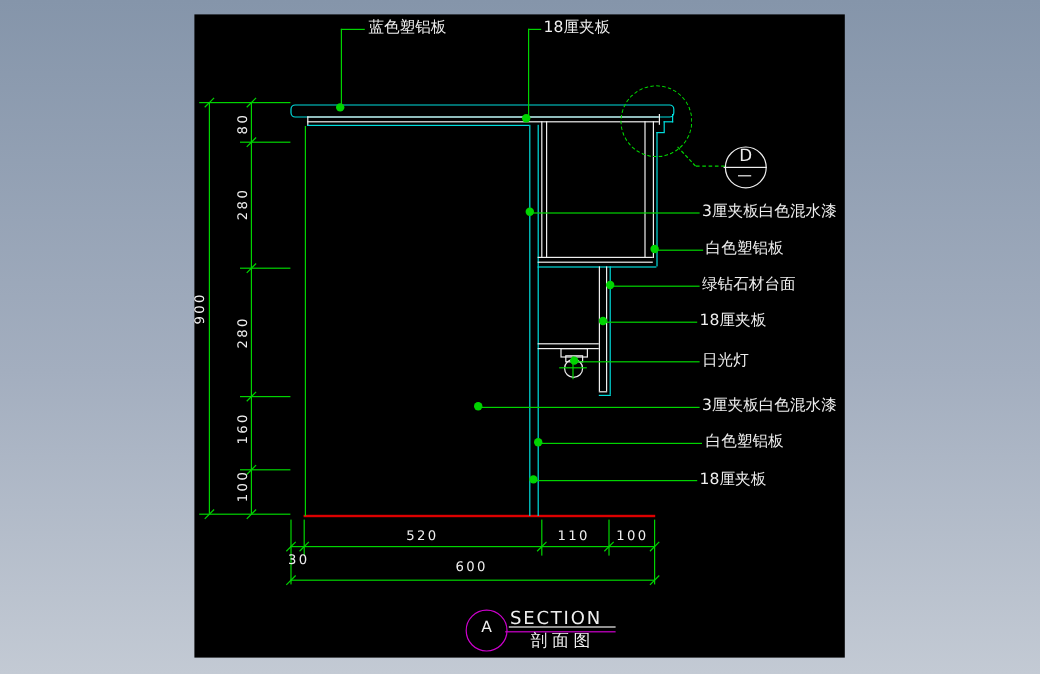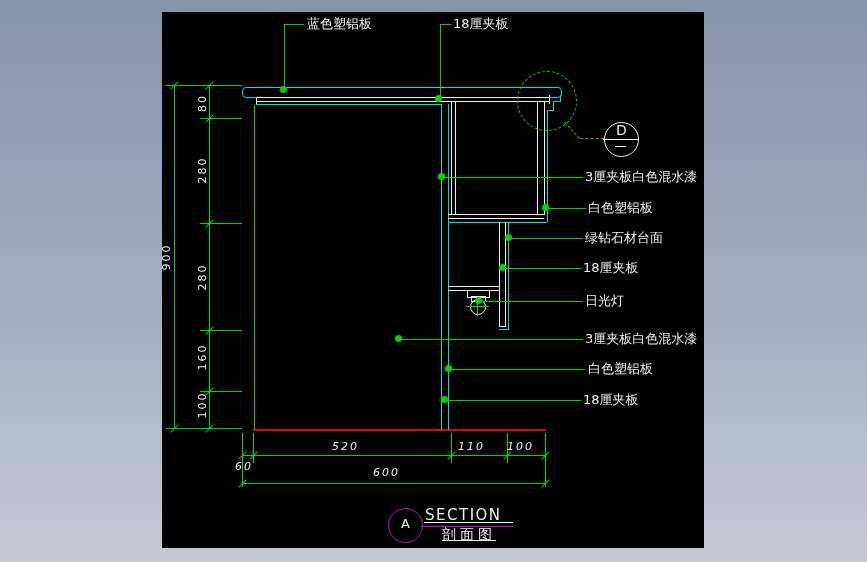--- a/index.html
+++ b/index.html
@@ -12,21 +12,21 @@
   .vl{width:1px;}
   .g{background:#00d400;}
   .c{background:#00dcdc;}
   .w{background:#efefef;}
   .r{background:#dd0000;}
   .m{background:#cc00cc;}
   .dash-h{position:absolute;height:0;border-top:1px dashed #00d400;background:none;}
   .tick{position:absolute;width:11px;height:1px;background:#00d400;transform:rotate(-45deg);margin-left:-5px;}
   .dot{position:absolute;width:7px;height:7px;border-radius:50%;background:#00d400;margin-left:-4px;margin-top:-4px;}
   .txt{position:absolute;color:#efefef;font-size:13px;line-height:14px;white-space:nowrap;}
-  .dim{position:absolute;color:#efefef;font-size:11px;line-height:12px;letter-spacing:2px;text-align:left;white-space:nowrap;font-style:italic;}
+  .dim{position:absolute;color:#efefef;font-size:11px;line-height:12px;letter-spacing:2px;text-align:center;white-space:nowrap;}
   .vtext{position:absolute;width:40px;height:14px;color:#efefef;font-size:11px;line-height:14px;letter-spacing:2px;text-align:center;transform:rotate(-90deg);}
   .circle{position:absolute;border-radius:50%;background:none;}
   .outline{position:absolute;background:none;}
 </style>
 </head>
 <body>
 
 <div class="page">
 
   <div class="canvas"></div>
@@ -64,21 +64,21 @@
   <div class="tick" style="left:242px;top:455px;"></div>
   <div class="tick" style="left:253px;top:455px;"></div>
   <div class="tick" style="left:451px;top:455px;"></div>
   <div class="tick" style="left:507px;top:455px;"></div>
   <div class="tick" style="left:545px;top:455px;"></div>
   <div class="tick" style="left:242px;top:483px;"></div>
   <div class="tick" style="left:545px;top:483px;"></div>
   <div class="dim" style="left:332px;top:441px;width:40px;">520</div>
   <div class="dim" style="left:458px;top:441px;width:40px;">110</div>
   <div class="dim" style="left:507px;top:441px;width:40px;">100</div>
-  <div class="dim" style="left:235px;top:461px;width:28px;">60</div>
+  <div class="dim" style="left:235px;top:461px;width:28px;">30</div>
   <div class="dim" style="left:373px;top:467px;width:40px;">600</div>
 
   <div class="l r" style="left:253px;top:429px;width:293px;height:2px;"></div>
 
   <div class="outline" style="left:242px;top:87px;width:318px;height:9px;border:1px solid #00dcdc;border-radius:4px;"></div>
 
   <div class="l hl w" style="left:256px;top:97px;width:293px;"></div>
   <div class="l hl w" style="left:256px;top:101px;width:293px;"></div>
   <div class="l vl w" style="left:256px;top:97px;height:8px;"></div>
   <div class="l vl w" style="left:549px;top:95px;height:9px;"></div>
@@ -160,15 +160,15 @@
   <div class="circle" style="left:604px;top:122px;width:33px;height:33px;border:1px solid #efefef;"></div>
   <div class="l hl w" style="left:603px;top:139px;width:36px;"></div>
   <div class="txt" style="left:605px;top:123px;width:33px;text-align:center;font-size:14px;">D</div>
   <div class="l hl w" style="left:615px;top:146px;width:11px;"></div>
 
   <div class="circle" style="left:388px;top:508px;width:33px;height:33px;border:1px solid #cc00cc;"></div>
   <div class="txt" style="left:389px;top:517px;width:33px;text-align:center;font-size:13px;">A</div>
   <div class="l hl w" style="left:424px;top:522px;width:89px;"></div>
   <div class="l hl m" style="left:421px;top:526px;width:92px;"></div>
   <div class="txt" style="left:425px;top:508px;font-size:15px;letter-spacing:1.5px;">SECTION</div>
-  <div class="txt" style="left:442px;top:527px;font-size:14px;letter-spacing:4px;text-decoration:underline;">剖面图</div>
+  <div class="txt" style="left:442px;top:527px;font-size:14px;letter-spacing:4px;">剖面图</div>
 
 </div>
 
 </body></html>

